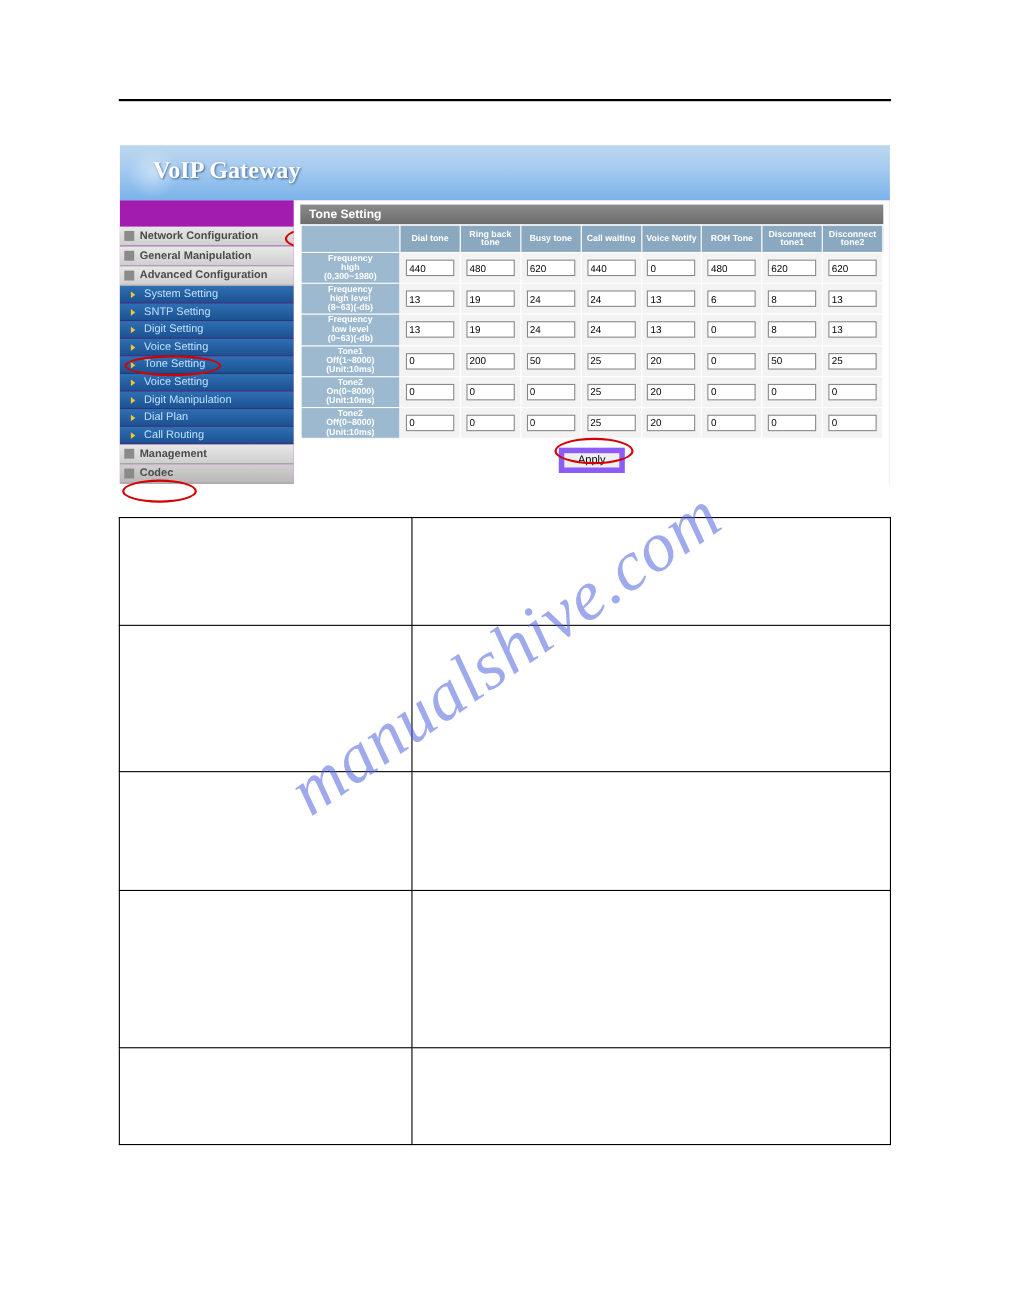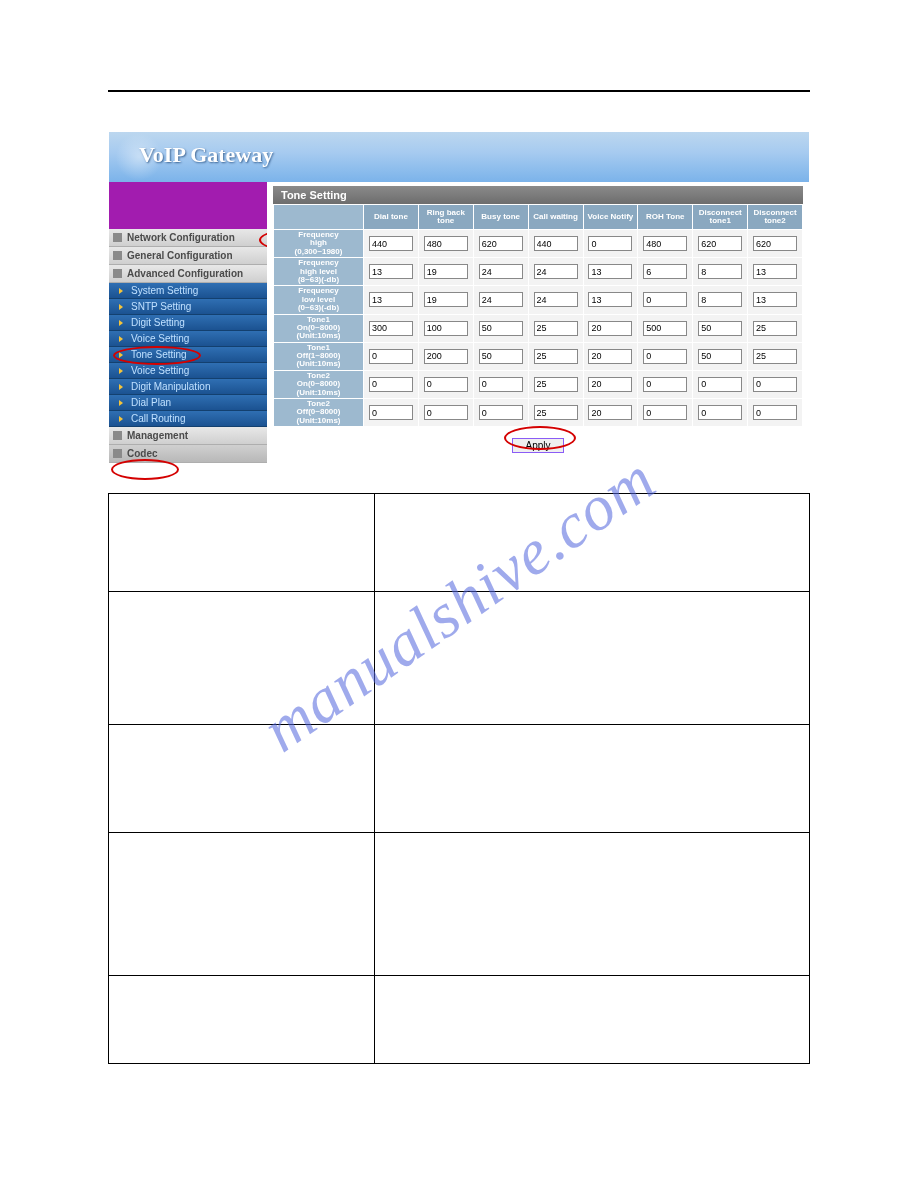--- a/index.html
+++ b/index.html
@@ -157,21 +157,21 @@
     background: #fff;
   }
   .apply-row {
     text-align: center;
     padding-top: 8px;
   }
   .apply-btn {
     font-size: 10px;
     padding: 1px 12px;
     background: #efefef;
-    border: 1px solid #8b5cf6;
+    border: 5px solid #8b5cf6;
   }
   
   .watermark {
     position: absolute;
     left: 50%; top: 50%;
     transform: translate(-50%,-40%) rotate(-35deg);
     font-size: 64px;
     color: rgba(80,100,220,0.55);
     font-style: italic;
     font-family: "Times New Roman", serif;
@@ -203,21 +203,21 @@
   <div class="top-rule"></div>
 
   <div class="shot">
     <div class="banner">
       <div class="banner-globe"></div>
       <div class="banner-title">VoIP  Gateway</div>
     </div>
     <div class="body-row">
       <div class="sidebar" style="position:relative;">
         <div class="cat">Network Configuration</div>
-        <div class="cat">General Configuration</div>
+        <div class="cat">General Manipulation</div>
         <div class="cat">Advanced Configuration</div>
         <div class="sub">System Setting</div>
         <div class="sub">SNTP Setting</div>
         <div class="sub">Digit Setting</div>
         <div class="sub">Voice Setting</div>
         <div class="sub">Tone Setting</div>
         <div class="sub">Voice Setting</div>
         <div class="sub">Digit Manipulation</div>
         <div class="sub">Dial Plan</div>
         <div class="sub">Call Routing</div>
@@ -283,31 +283,20 @@
             <td><input value="13" style=""></td>
             <td><input value="19" style=""></td>
             <td><input value="24" style=""></td>
             <td><input value="24" style=""></td>
             <td><input value="13" style=""></td>
             <td><input value="0" style=""></td>
             <td><input value="8" style=""></td>
             <td><input value="13" style=""></td>
           </tr>
           <tr>
-            <th class="rowhead">Tone1 On(0~8000) (Unit:10ms)</th>
-            <td><input value="300" style=""></td>
-            <td><input value="100" style=""></td>
-            <td><input value="50" style=""></td>
-            <td><input value="25" style=""></td>
-            <td><input value="20" style=""></td>
-            <td><input value="500" style=""></td>
-            <td><input value="50" style=""></td>
-            <td><input value="25" style=""></td>
-          </tr>
-          <tr>
             <th class="rowhead">Tone1 Off(1~8000) (Unit:10ms)</th>
             <td><input value="0" style=""></td>
             <td><input value="200" style=""></td>
             <td><input value="50" style=""></td>
             <td><input value="25" style=""></td>
             <td><input value="20" style=""></td>
             <td><input value="0" style=""></td>
             <td><input value="50" style=""></td>
             <td><input value="25" style=""></td>
           </tr>

